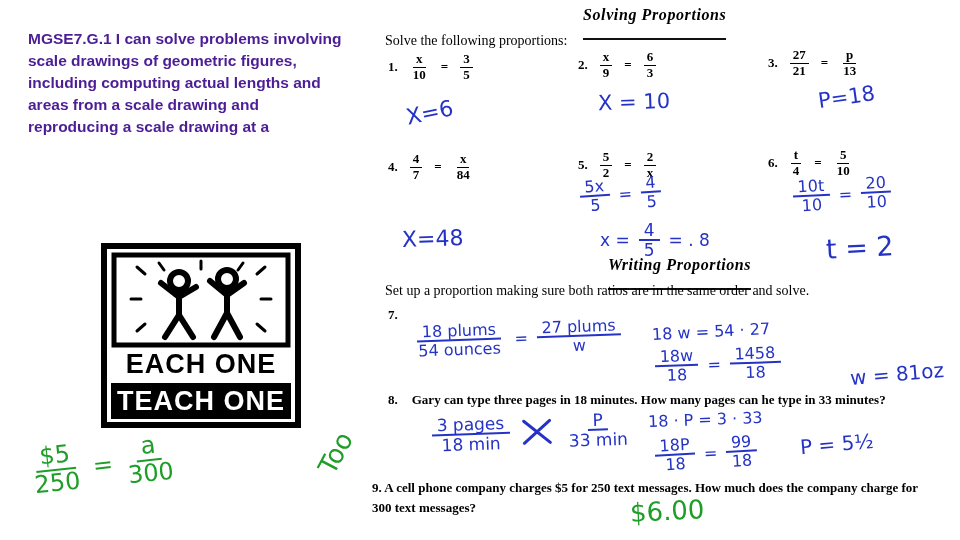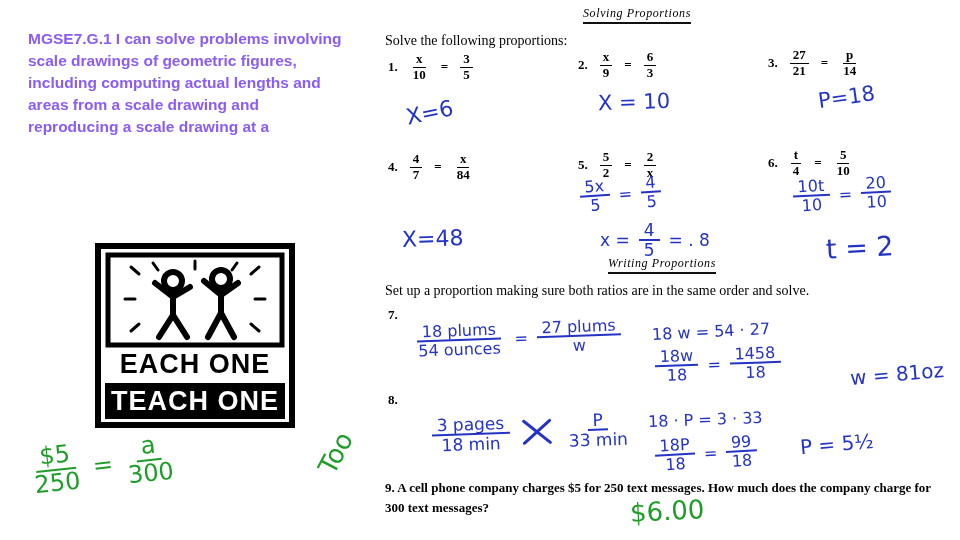--- a/index.html
+++ b/index.html
@@ -1,26 +1,26 @@
 <!DOCTYPE html>
 <html><head>
 <meta charset="utf-8">
 <style>
   html,body{margin:0;padding:0;}
   body{width:960px;height:540px;background:#fff;overflow:hidden;}
   .page{position:relative;width:960px;height:540px;font-family:"Liberation Serif",serif;color:#000;}
   .abs{position:absolute;}
 
   
-  .standard{font-family:"Liberation Sans",sans-serif;font-weight:bold;font-size:15.5px;line-height:1.42;width:324px;color:#8b5cf6;}
+  .standard{font-family:"Liberation Sans",sans-serif;font-weight:bold;font-size:15.5px;line-height:1.42;width:324px;color:#4c1d95;}
   .standard .p2{margin-top:22px;display:inline-block;}
   .bigdot{font-size:30px;line-height:0;vertical-align:-4px;}
 
   
-  .ws-title{font-family:"Liberation Serif",serif;font-weight:normal;font-style:italic;font-size:12px;letter-spacing:0.6px;border-bottom:2.5px solid #111;padding-bottom:1px;}
+  .ws-title{font-family:"Liberation Serif",serif;font-weight:bold;font-style:italic;font-size:16px;letter-spacing:0.6px;border-bottom:2.5px solid #111;padding-bottom:14px;}
   .ws-instr{font-weight:normal;font-size:14px;}
   .wordprob{font-weight:bold;font-size:13px;display:flex;gap:14px;}
   .wordprob .ptext{font-weight:bold;}
   .prob{display:flex;align-items:center;gap:12px;font-size:13px;font-weight:bold;}
   .frac{display:inline-flex;flex-direction:column;align-items:center;line-height:1.15;}
   .frac .fn{border-bottom:1.4px solid #000;padding:0 3px;}
   .frac .fd{padding:0 3px;}
 
   
   .hw{font-family:"DejaVu Sans",sans-serif;color:#2433c6;}
@@ -32,21 +32,21 @@
 </style>
 </head>
 <body>
 
 <div class="page">
 
   <div class="abs standard" style="left:28px;top:28px">
     <span>MGSE7.G.1 I can solve problems involving scale drawings of geometric figures, including computing actual lengths and areas from a scale drawing and reproducing a scale drawing at a</span><br>
   </div>
 
-  <div class="abs" style="left:95px;top:243px">
+  <div class="abs" style="left:101px;top:243px">
     <svg width="200" height="185" viewBox="0 0 200 185">
       <rect x="3" y="3" width="194" height="179" fill="#ffffff" stroke="#000000" stroke-width="6"></rect>
       <rect x="13" y="12" width="174" height="90" fill="#ffffff" stroke="#000000" stroke-width="5"></rect>
       <g stroke="#000" stroke-width="6" fill="none" stroke-linecap="round" stroke-linejoin="round">
         <circle cx="78" cy="38" r="9"></circle>
         <path d="M78 48 L78 72 M78 54 L60 40 M78 54 L95 44 M78 72 L64 94 M78 72 L92 94"></path>
         <circle cx="126" cy="36" r="9"></circle>
         <path d="M126 46 L126 70 M126 52 L109 38 M126 52 L143 40 M126 70 L113 94 M126 70 L139 94"></path>
       </g>
       <g stroke="#000" stroke-width="3" stroke-linecap="round">
@@ -102,21 +102,21 @@
   </div>
   <div class="abs prob" style="left:768px;top:48px">
     <span>3.</span>
     <span class="frac">
         <span class="fn">27</span>
         <span class="fd">21</span>
       </span>
     <span>=</span>
     <span class="frac">
         <span class="fn">p</span>
-        <span class="fd">14</span>
+        <span class="fd">13</span>
       </span>
   </div>
 
   <div class="abs hw" style="left:406px;top:100px;font-size:22px;transform:rotate(-12deg)">X=6</div>
   <div class="abs hw" style="left:598px;top:90px;font-size:21px;transform:rotate(-2deg)">X = 10</div>
   <div class="abs hw" style="left:818px;top:85px;font-size:21px;transform:rotate(-8deg)">P=18</div>
 
   <div class="abs prob" style="left:388px;top:152px">
     <span>4.</span>
     <span class="frac">
@@ -215,20 +215,21 @@
     <span>=</span>
     <span class="hwfrac">
         <span class="fn">1458</span>
         <span class="fd">18</span>
       </span>
   </div>
   <div class="abs hw" style="left:850px;top:362px;font-size:20px;transform:rotate(-5deg)">w = 81oz</div>
 
   <div class="abs wordprob" style="left:388px;top:392px;width:545px">
     <span>8.</span>
+    <span class="ptext">Gary can type three pages in 18 minutes. How many pages can he type in 33 minutes?</span>
   </div>
   <div class="abs hwrow hw" style="left:432px;top:413px;font-size:17px;transform:rotate(-2deg)">
     <span class="hwfrac">
         <span class="fn">3 pages</span>
         <span class="fd">18 min</span>
       </span>
     <svg width="36" height="30" viewBox="0 0 36 30">
         <path d="M5 4 L31 26 M31 4 L5 26" stroke="#2433c6" stroke-width="3" fill="none" stroke-linecap="round"></path>
       </svg>
     <span class="hwfrac">
@@ -243,19 +244,19 @@
         <span class="fd">18</span>
       </span>
     <span>=</span>
     <span class="hwfrac">
         <span class="fn">99</span>
         <span class="fd">18</span>
       </span>
   </div>
   <div class="abs hw" style="left:800px;top:432px;font-size:20px;transform:rotate(-5deg)">P = 5½</div>
 
-  <div class="abs" style="left:385px;top:478px;width:565px;font-weight:bold;font-size:13px;line-height:1.5">
+  <div class="abs" style="left:372px;top:478px;width:565px;font-weight:bold;font-size:13px;line-height:1.5">
     <span>9.</span>
     <span>A cell phone company charges $5 for 250 text messages. How much does the company charge for 300 text messages?</span>
   </div>
   <div class="abs hwg" style="left:630px;top:496px;font-size:26px;transform:rotate(-3deg)">$6.00</div>
 
 </div>
 
 </body></html>

